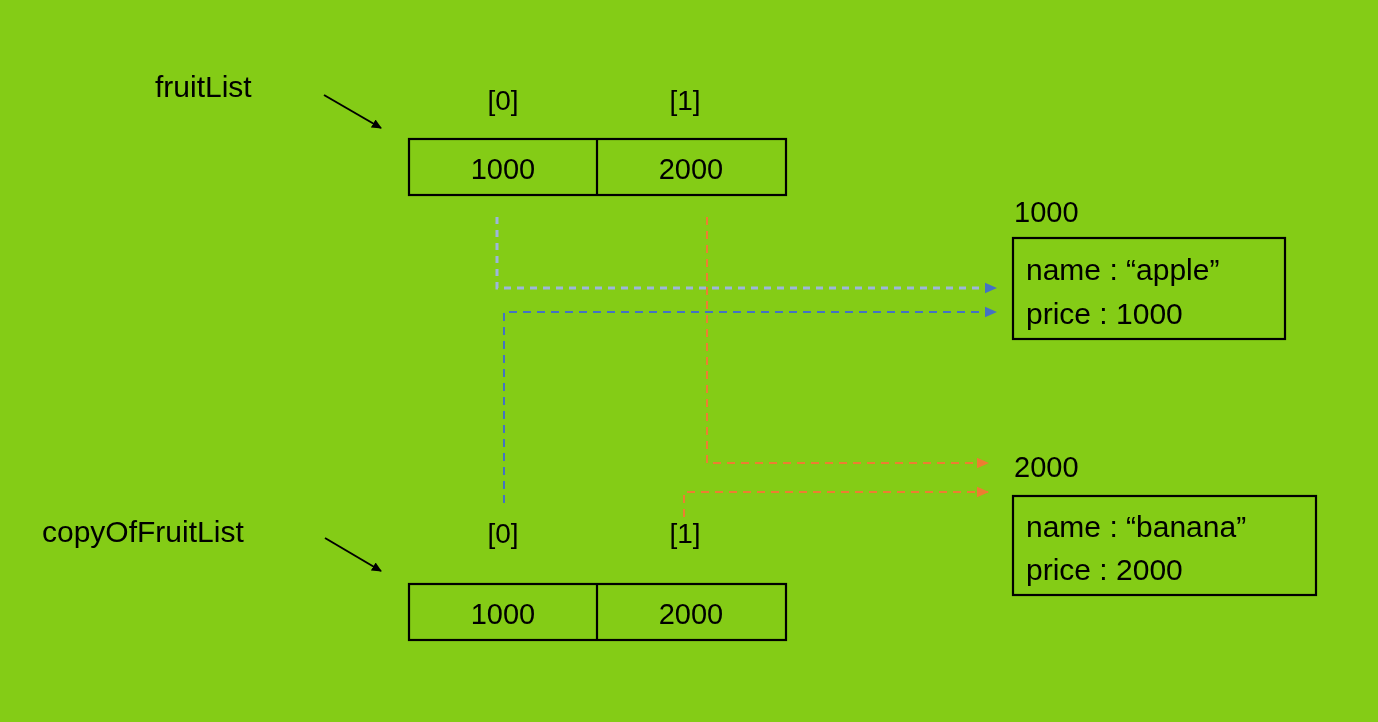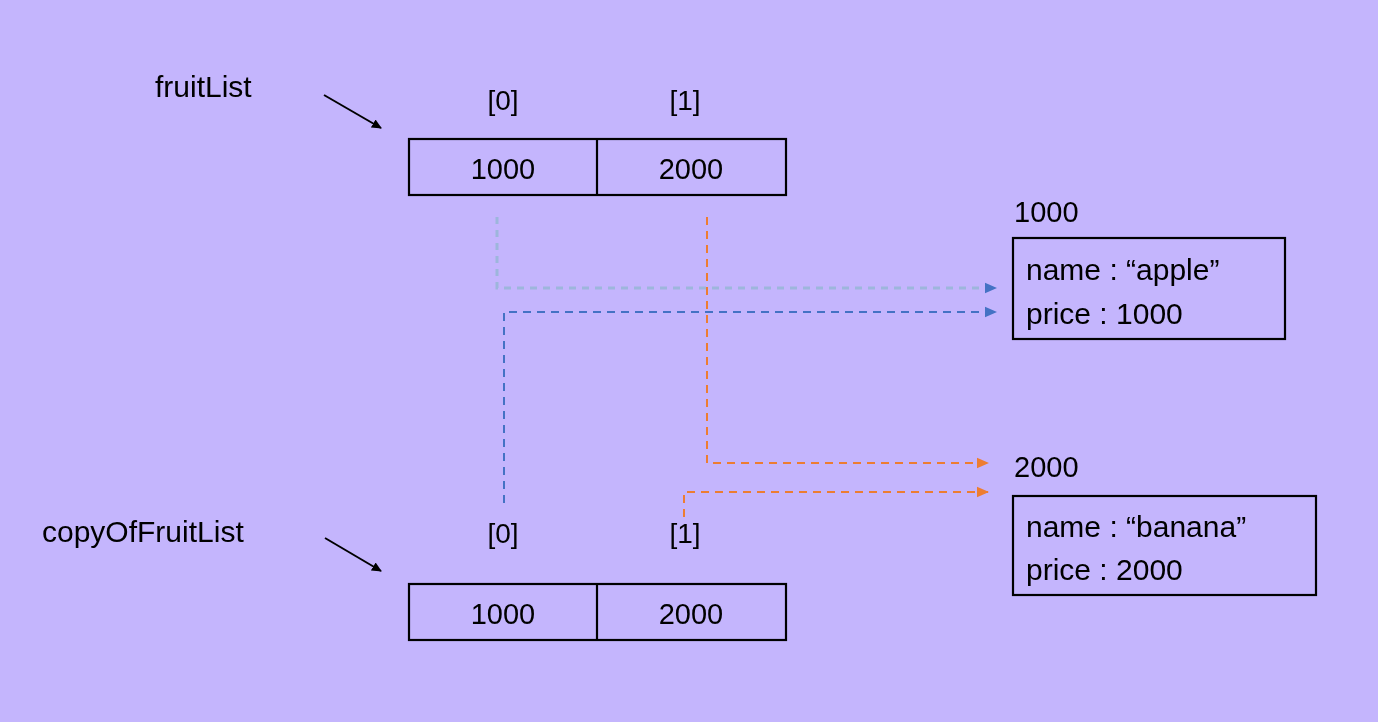--- a/index.html
+++ b/index.html
@@ -10,21 +10,21 @@
   body {
     width: 1378px;
     height: 722px;
     overflow: hidden;
     font-family: "Liberation Sans", sans-serif;
   }
   #canvas {
     position: relative;
     width: 1378px;
     height: 722px;
-    background: #c4b5fd;
+    background: #84cc16;
   }
   #canvas svg {
     position: absolute;
     top: 0;
     left: 0;
     width: 1378px;
     height: 722px;
   }
   .txt {
     fill: #000000;

